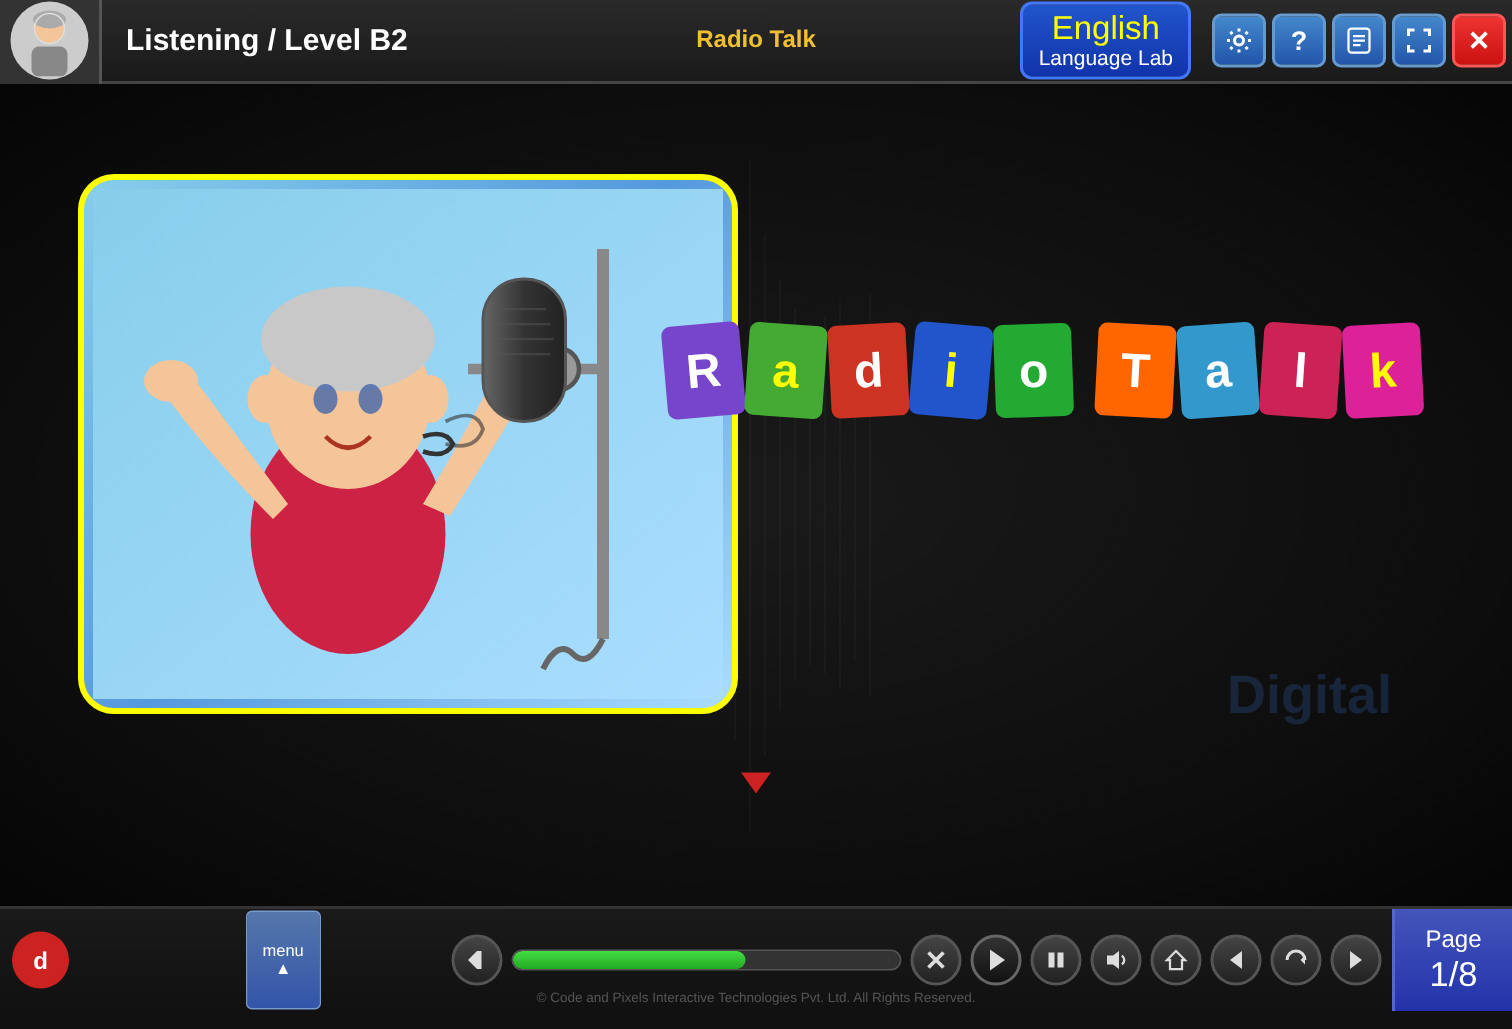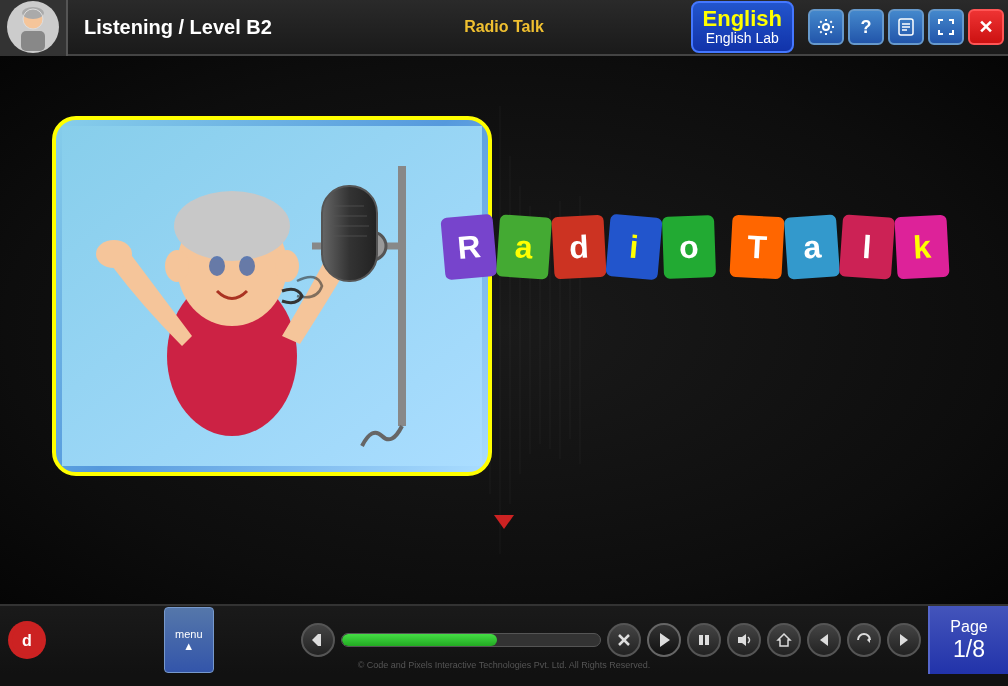--- a/index.html
+++ b/index.html
@@ -77,21 +77,21 @@
       border: 2px solid #4477ff;
       border-radius: 8px;
       padding: 4px 10px;
       text-align: center;
       margin-right: 6px;
     }
 
     #brand-english {
       color: #ffff00;
       font-size: 22px;
-      font-weight: bold;
+      font-weight: normal;
       line-height: 1.1;
     }
 
     #brand-lab {
       color: #ffffff;
       font-size: 14px;
       line-height: 1.1;
     }
 
     #header-buttons {
@@ -372,21 +372,21 @@
 
   <div id="title-area">
     <span id="lesson-title">Listening / Level B2</span>
   </div>
 
   <div id="lesson-subtitle">Radio Talk</div>
 
   <div id="branding-area">
     <div id="brand-box">
       <div id="brand-english">English</div>
-      <div id="brand-lab">English Lab</div>
+      <div id="brand-lab">Language Lab</div>
     </div>
   </div>
 
   <div id="header-buttons">
     <div class="header-btn">
       <svg width="20" height="20" viewBox="0 0 20 20" fill="none">
         <circle cx="10" cy="10" r="3" stroke="white" stroke-width="2"></circle>
         <path d="M10 2v2M10 16v2M2 10h2M16 10h2M4.22 4.22l1.41 1.41M14.37 14.37l1.41 1.41M4.22 15.78l1.41-1.41M14.37 5.63l1.41-1.41" stroke="white" stroke-width="2"></path>
       </svg>
     </div>
@@ -535,20 +535,21 @@
     <div class="rt-letter" style="background:#cc2255;transform:rotate(4deg);">
       <span style="color:white;font-weight:bold;">l</span>
     </div>
 
     <div class="rt-letter" style="background:#dd2299;transform:rotate(-3deg);">
       <span style="color:#ffff00;font-weight:bold;">k</span>
     </div>
   </div>
 
   <div id="watermark">
+    <span id="wm-digital">Digital</span>
   </div>
 
   <div id="down-arrow"></div>
 
 </div>
 
 <div id="footer">
   <div id="footer-logo">
     <div id="footer-logo-icon">
       <svg width="32" height="32" viewBox="0 0 32 32">

